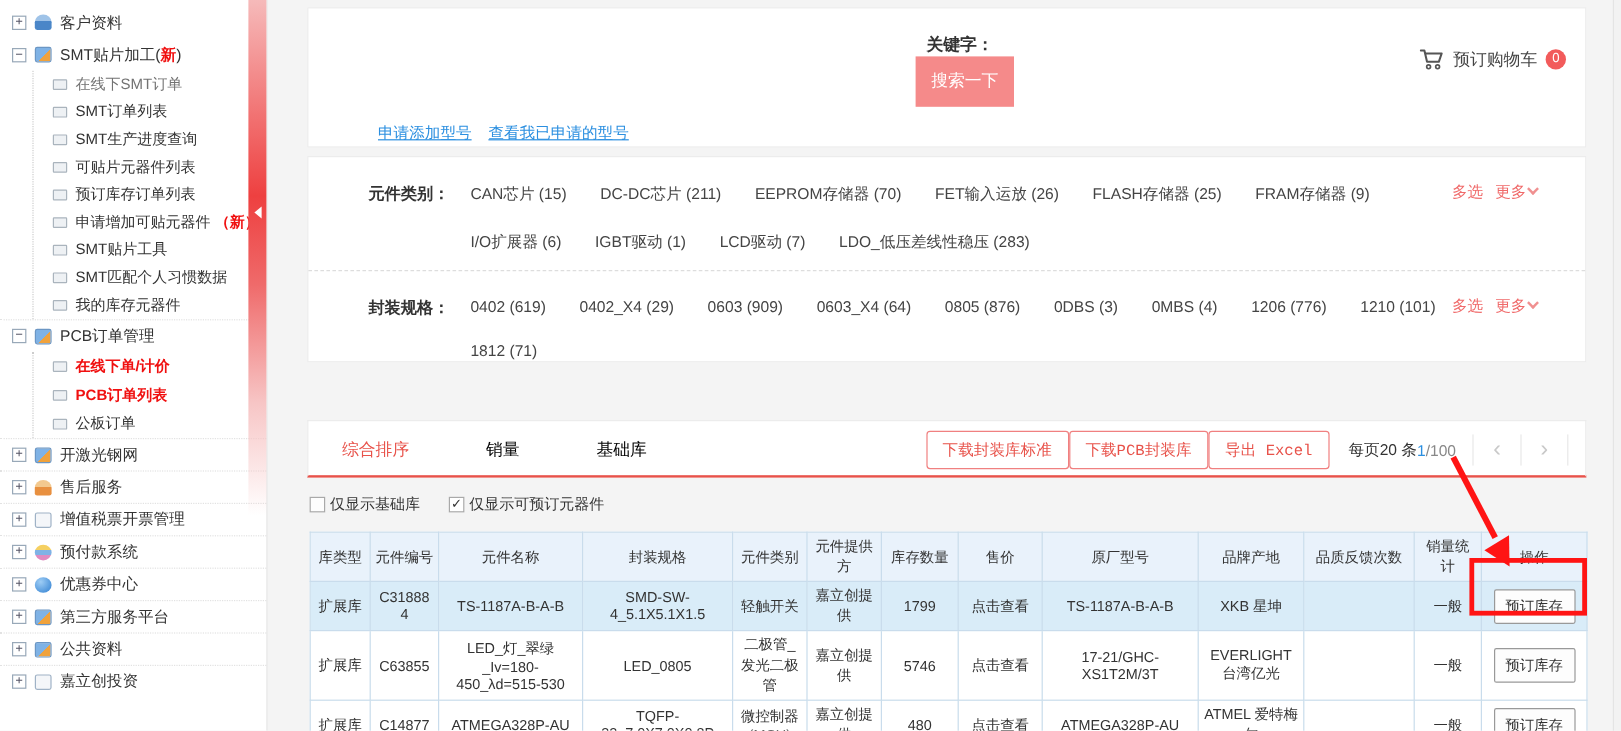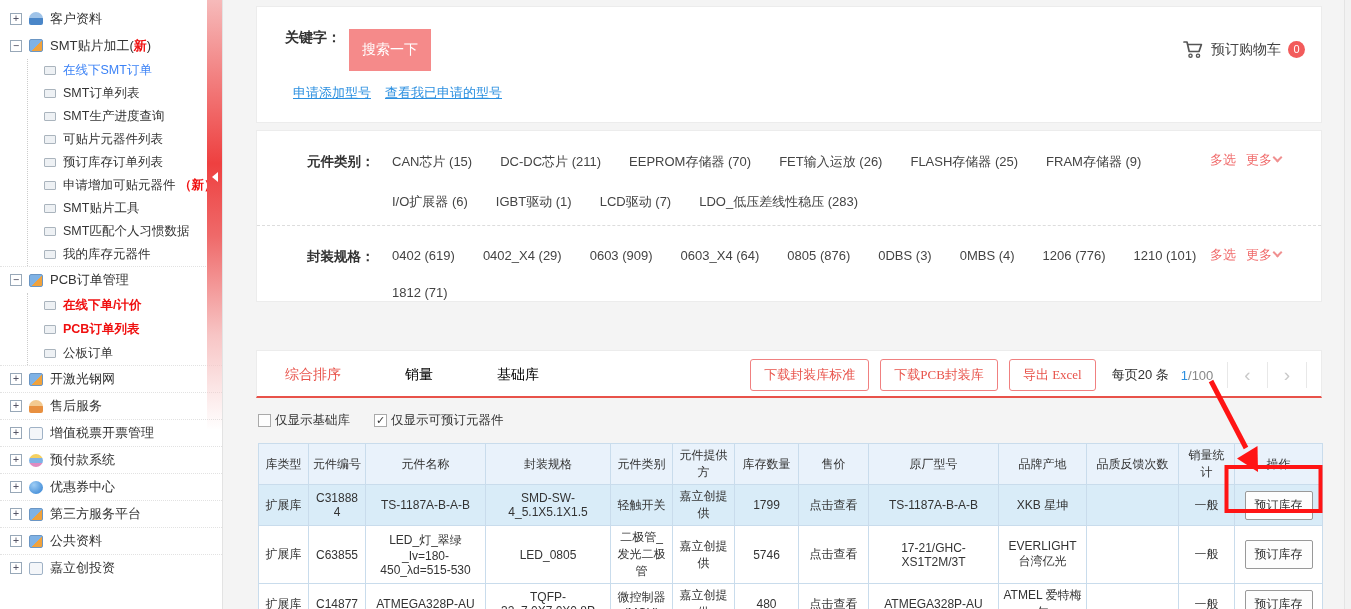--- a/index.html
+++ b/index.html
@@ -43,43 +43,43 @@
   .gi-doc     { background: #f4f6f9; border: 1px solid #9fb2c6; }
   .gi-coins   { background: linear-gradient(180deg,#f5d061 34%,#7fb2e5 34%,#7fb2e5 67%,#e08bc0 67%); border-radius: 50%; }
   .gi-ball    { background: radial-gradient(circle at 35% 30%, #9ecdf5, #2f7fd1); border-radius: 50%; }
   .tree-children { margin-left: 27px; border-left: 1px dotted #ccc; }
   .tree-child {
     display: flex; align-items: center; gap: 7px; height: 23px;
     padding-left: 16px; font-size: 12.5px; color: #333; cursor: pointer;
   }
   .tree-child.tall { height: 24px; }
   .leaf-icon { width: 12px; height: 9px; flex: 0 0 12px; border: 1px solid #aab4bd; background: #eef1f4; border-radius: 1px; }
-  .red-item { color: #3b82f6; }
+  .red-item { color: #737373; }
   .red-bold { color: #f01010; font-weight: bold; }
   .badge-new { color: #f01010; font-weight: bold; }
 
   
   .card { position: absolute; background: #fff; border: 1px solid #ececec; }
   .card-search { left: 256px; top: 6px; width: 1066px; height: 117px; }
-  .search-row { display: flex; margin: 22px 0 0 28px; }
+  .search-row { display: flex; align-items: center; margin: 22px 0 0 28px; flex-direction: column; }
   .search-label { font-size: 14px; font-weight: bold; color: #333; width: 62px; }
   .search-box { position: relative; width: 520px; height: 40px; margin-left: 0; }
   .search-input {
     width: 100%; height: 100%; border: 1px solid #f0a8a8; outline: none;
     font-size: 13px; padding: 0 58px 0 12px; color: #333;
     font-family: "Liberation Sans", "DejaVu Sans", sans-serif;
   }
   .search-input::placeholder { color: #c8c8c8; }
   .char-counter { position: absolute; right: 10px; top: 12px; font-size: 12.5px; color: #666; }
   .search-btn {
     width: 82px; height: 42px; margin-left: 2px; border: none; cursor: pointer;
     background: #f58a8a; color: #fff; font-size: 14px;
     font-family: "Liberation Sans", "DejaVu Sans", sans-serif;
   }
-  .apply-links { margin: 13px 0 0 36px; display: flex; gap: 14px; text-align: center; }
+  .apply-links { margin: 13px 0 0 58px; display: flex; gap: 14px; text-align: center; }
   .apply-links a { font-size: 13px; color: #2b8fe0; text-decoration: underline; cursor: pointer; }
 
   .cart-widget {
     position: absolute; left: 1183px; top: 40px;
     display: flex; align-items: center; gap: 7px; cursor: pointer;
   }
   .cart-label { font-size: 14px; color: #444; }
   .cart-badge {
     width: 17px; height: 17px; border-radius: 50%; background: #f25b5b;
     color: #fff; font-size: 11px; text-align: center; line-height: 17px;
@@ -99,25 +99,25 @@
   }
 
   
   .card-toolbar { left: 256px; top: 350px; width: 1066px; height: 48px; border-bottom: 2px solid #e8524a; }
   .tabs { display: flex; gap: 64px; padding: 15px 0 0 28px; }
   .tab { font-size: 14px; color: #000000; cursor: pointer; }
   .tab.active { color: #e8524a; }
   .toolbar-right { position: absolute; right: 14px; top: 8px; display: flex; align-items: center; }
   .outline-btn {
     border: 1px solid #f08080; background: #fff; color: #e8524a; cursor: pointer;
-    font-size: 13px; padding: 6px 13px; border-radius: 3px; margin-left: 11px;
-    font-family: Liberation Serif, serif;
+    font-size: 13px; padding: 6px 13px; border-radius: 3px; 
+    font-family: Liberation Mono, monospace;
   }
   .pager { display: flex; align-items: center; margin-left: 16px; font-size: 13px; color: #333; }
-  .page-frac { margin-left: 12px; text-align: center; }
+  .page-frac { margin-left: 0; text-align: center; }
   .page-cur { color: #2b8fe0; }
   .page-total { color: #888; }
   .pager-arrows { display: flex; align-items: center; margin-left: 14px; }
   .pager-arrow {
     font-size: 19px; color: #c9c9c9; padding: 0 16px; cursor: pointer; line-height: 26px;
     border-left: 1px solid #e8e8e8;
   }
   .pager-arrow:last-child { border-right: 1px solid #e8e8e8; }
 
   

